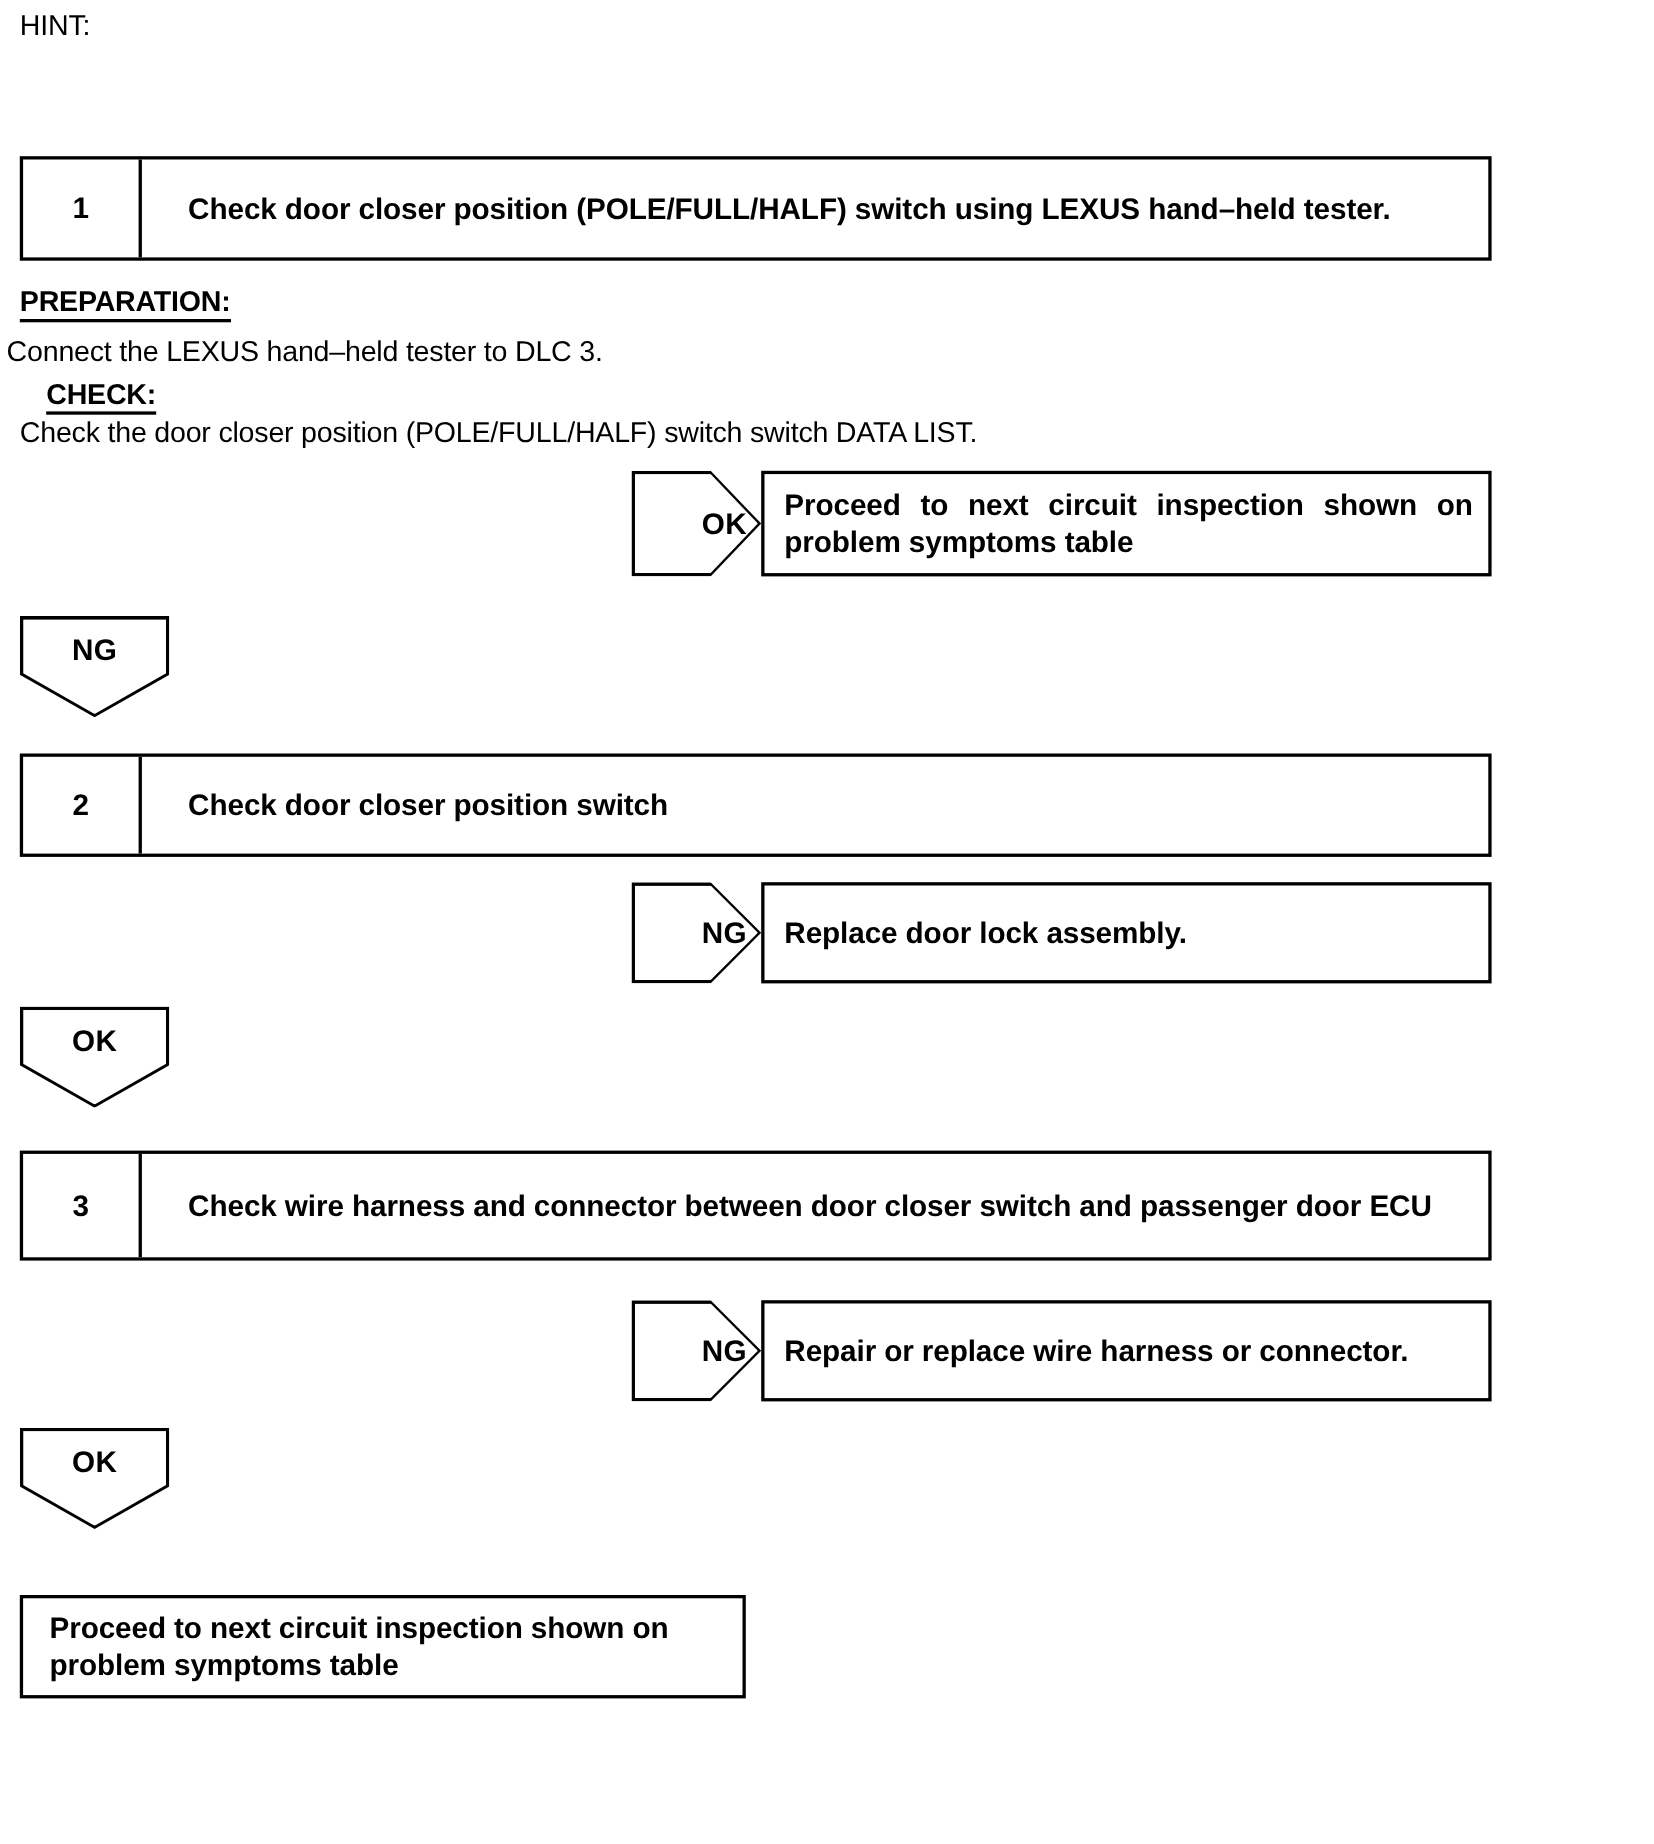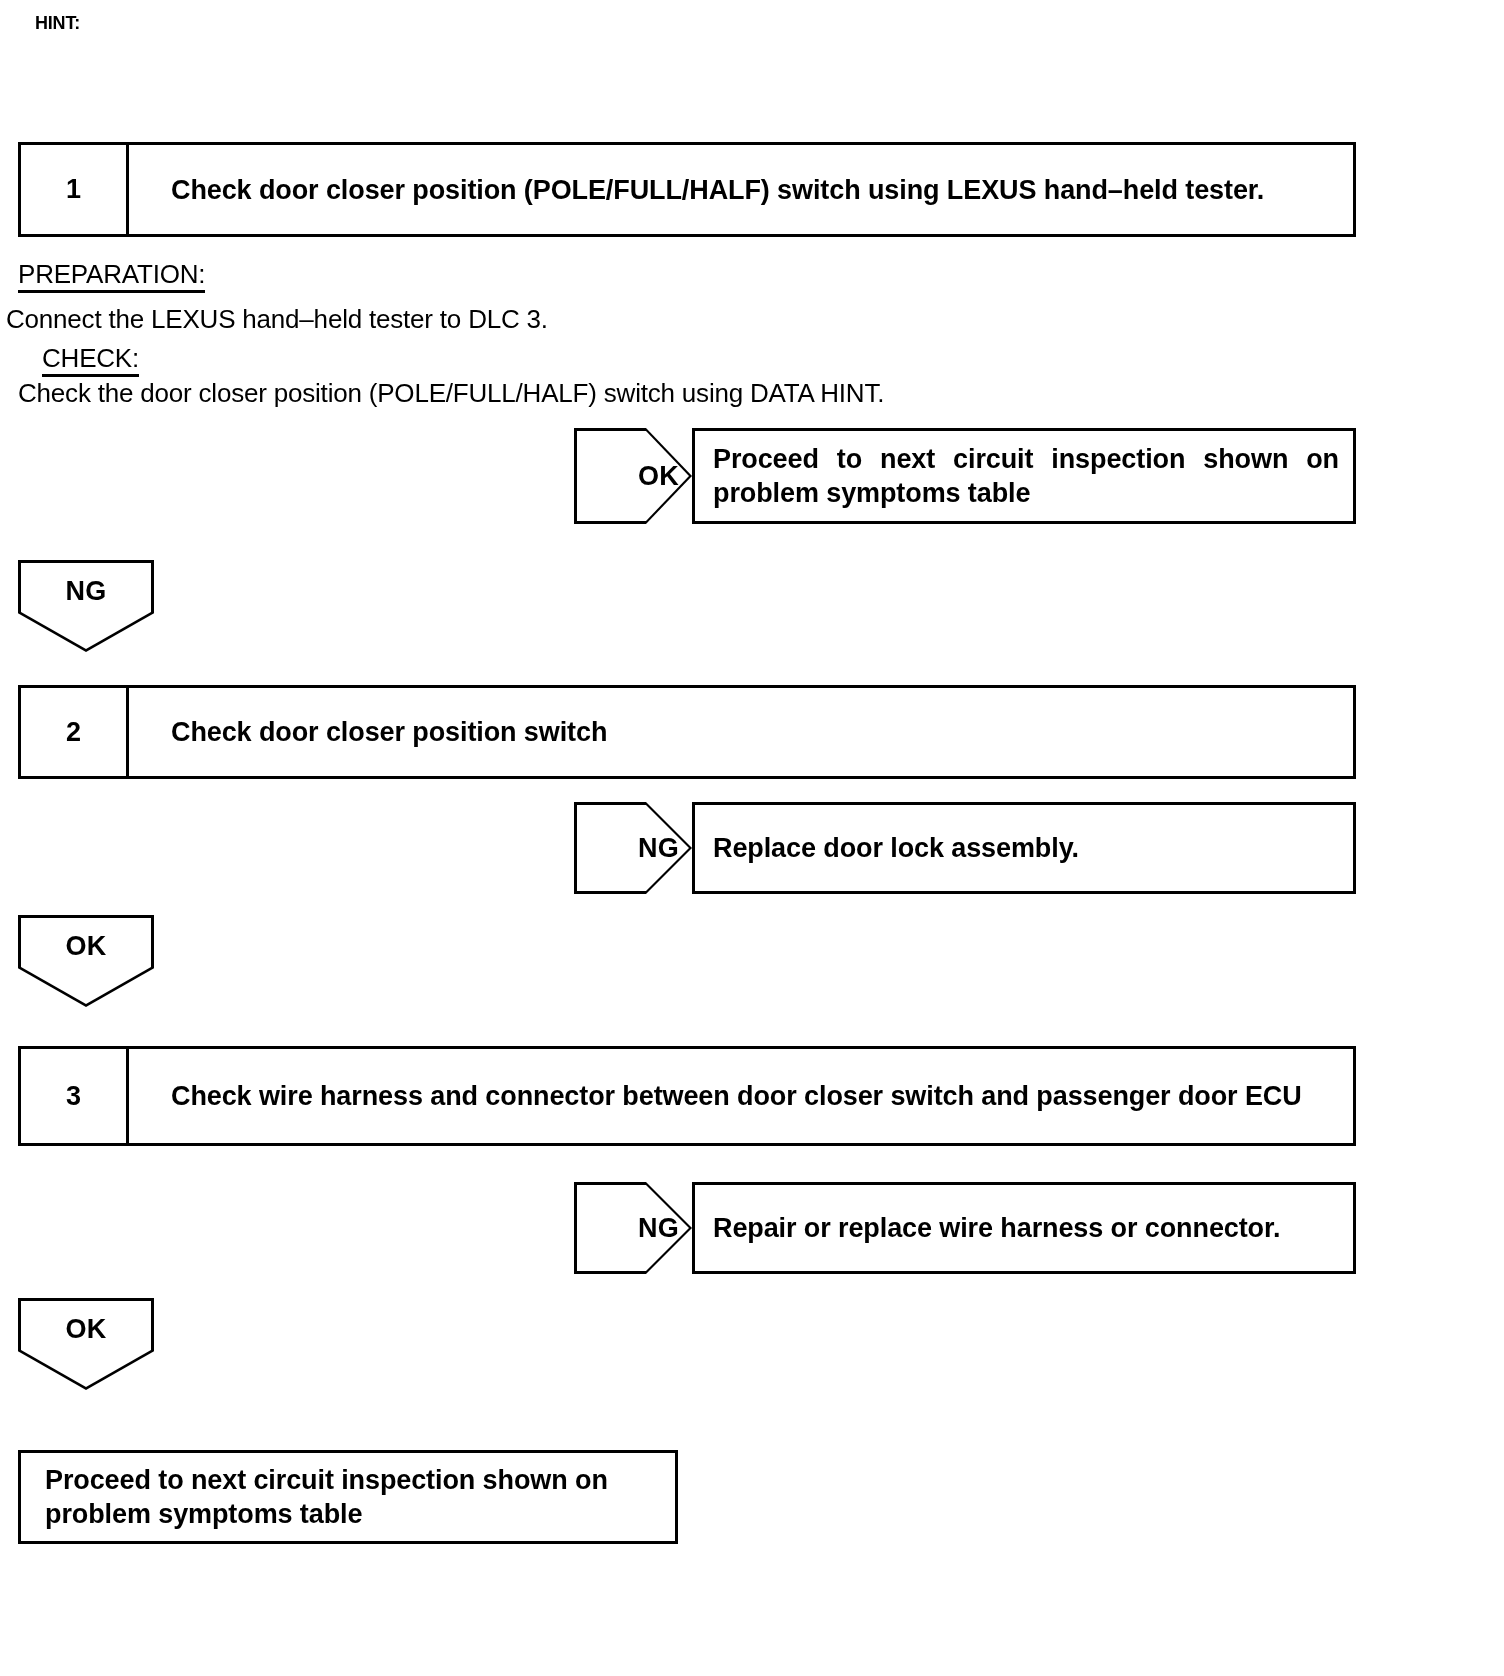--- a/index.html
+++ b/index.html
@@ -20,25 +20,24 @@
     position: relative;
     width: 1504px;
     height: 1676px;
   }
 
   
   .hint-label {
     position: absolute;
     left: 18px;
     top: 6px;
-    font-size: 18px;
-    line-height: 34px;
-    font-weight: 700;
-    letter-spacing: -0.2px;
-    margin-left: 17px;
+    font-size: 26px;
+    line-height: 34px;
+    font-weight: 400;
+    letter-spacing: -0.2px;
   }
   .hint-body {
     position: absolute;
     left: 18px;
     top: 45px;
     width: 1352px;
     font-size: 26px;
     line-height: 36px;
     font-weight: 400;
     letter-spacing: -0.2px;
@@ -78,21 +77,21 @@
     font-size: 27px;
     font-weight: bold;
     line-height: 34px;
     letter-spacing: -0.1px;
   }
 
   
   .sec-head {
     position: absolute;
     font-size: 26px;
-    font-weight: normal;
+    font-weight: bold;
     line-height: 30px;
     letter-spacing: -0.2px;
     border-bottom: 3px solid #000;
     padding-bottom: 1px;
   }
   .sec-body {
     position: absolute;
     font-size: 26px;
     font-weight: 400;
     line-height: 32px;
@@ -215,21 +214,21 @@
   <div class="hint-label">HINT:</div>
 
   <div class="step-box" style="left:18px; top:142px; width:1338px; height:95px;">
     <div class="step-num">1</div>
     <div class="step-text">Check door closer position (POLE/FULL/HALF) switch using LEXUS hand–held tester.</div>
   </div>
 
   <div class="sec-head" style="left:18px; top:259px;">PREPARATION:</div>
   <div class="sec-body" style="left:6px; top:303px;">Connect the LEXUS hand–held tester to DLC 3.</div>
   <div class="sec-head" style="left:18px; top:343px;margin-left:24px;">CHECK:</div>
-  <div class="sec-body" style="left:18px; top:377px;">Check the door closer position (POLE/FULL/HALF) switch using DATA HINT.</div>
+  <div class="sec-body" style="left:18px; top:377px;">Check the door closer position (POLE/FULL/HALF) switch switch DATA LIST.</div>
 
   <div class="judge-row" style="left:574px; top:428px; width:782px; height:96px;">
     <div class="judge-arrow">
       <div class="judge-arrow-inner"></div>
       <div class="judge-arrow-label">OK</div>
     </div>
     <div class="judge-box">
       <span class="justify-txt">Proceed to next circuit inspection shown on problem symptoms table</span>
     </div>
   </div>

